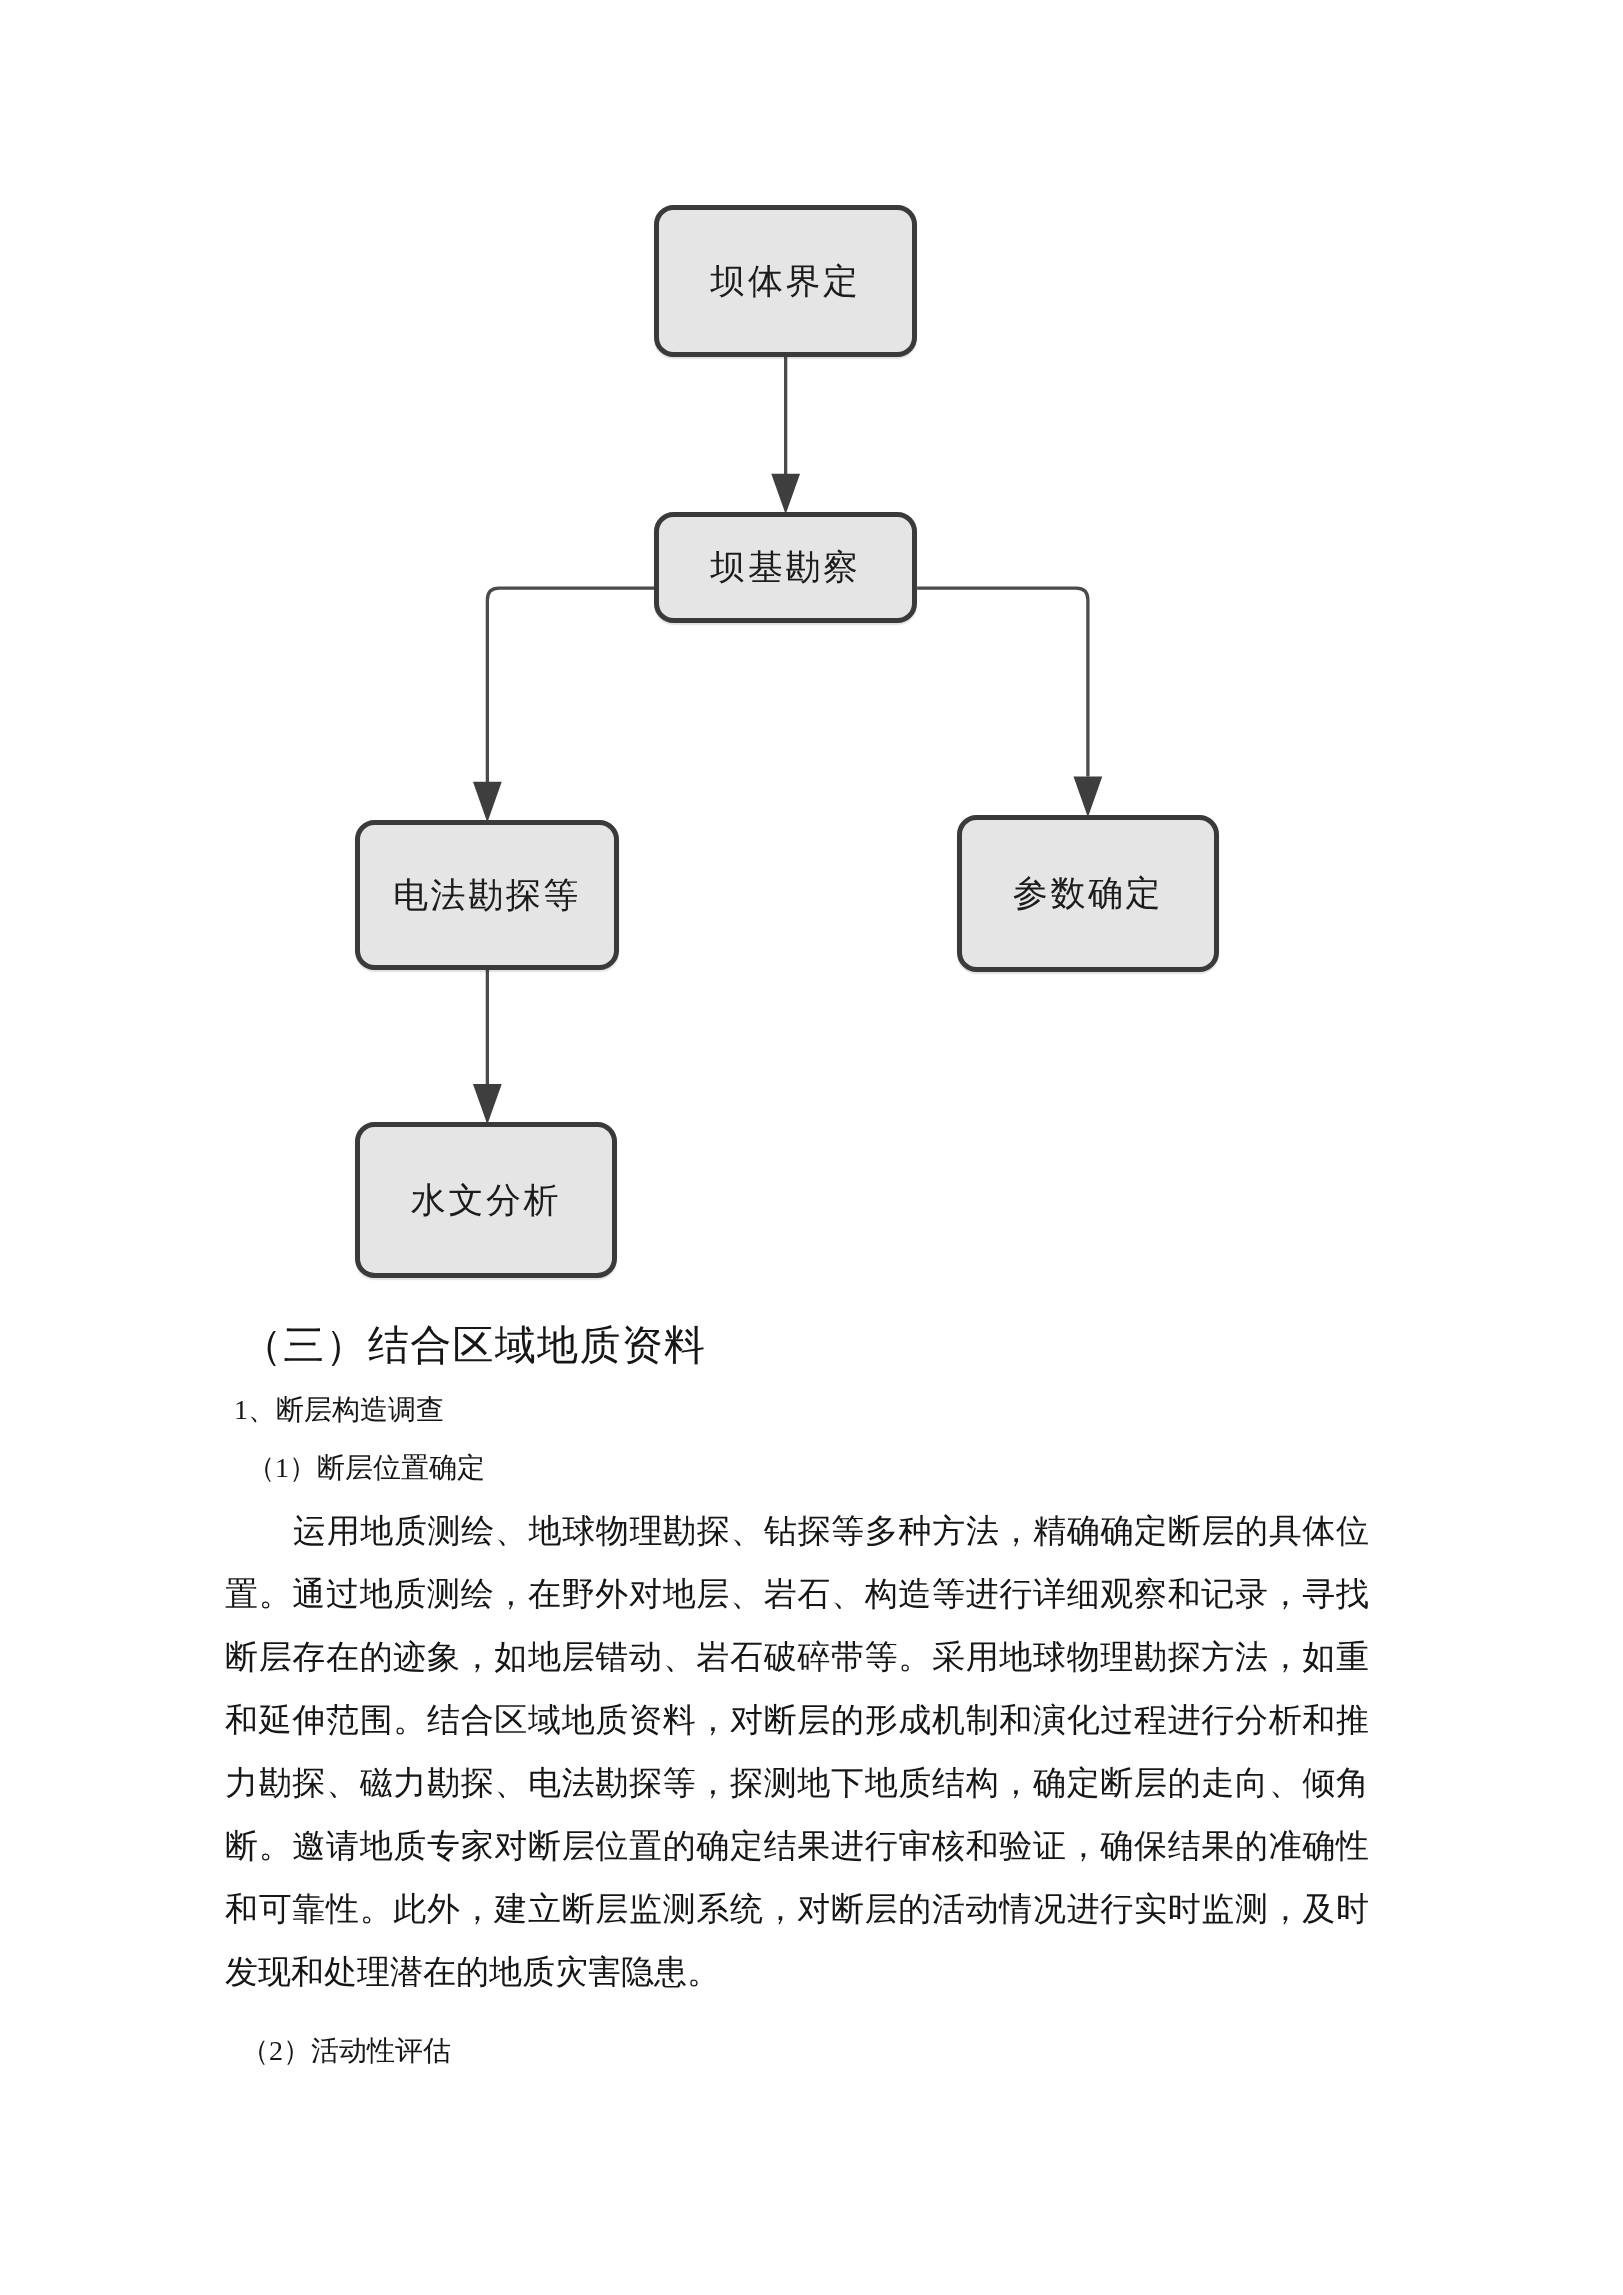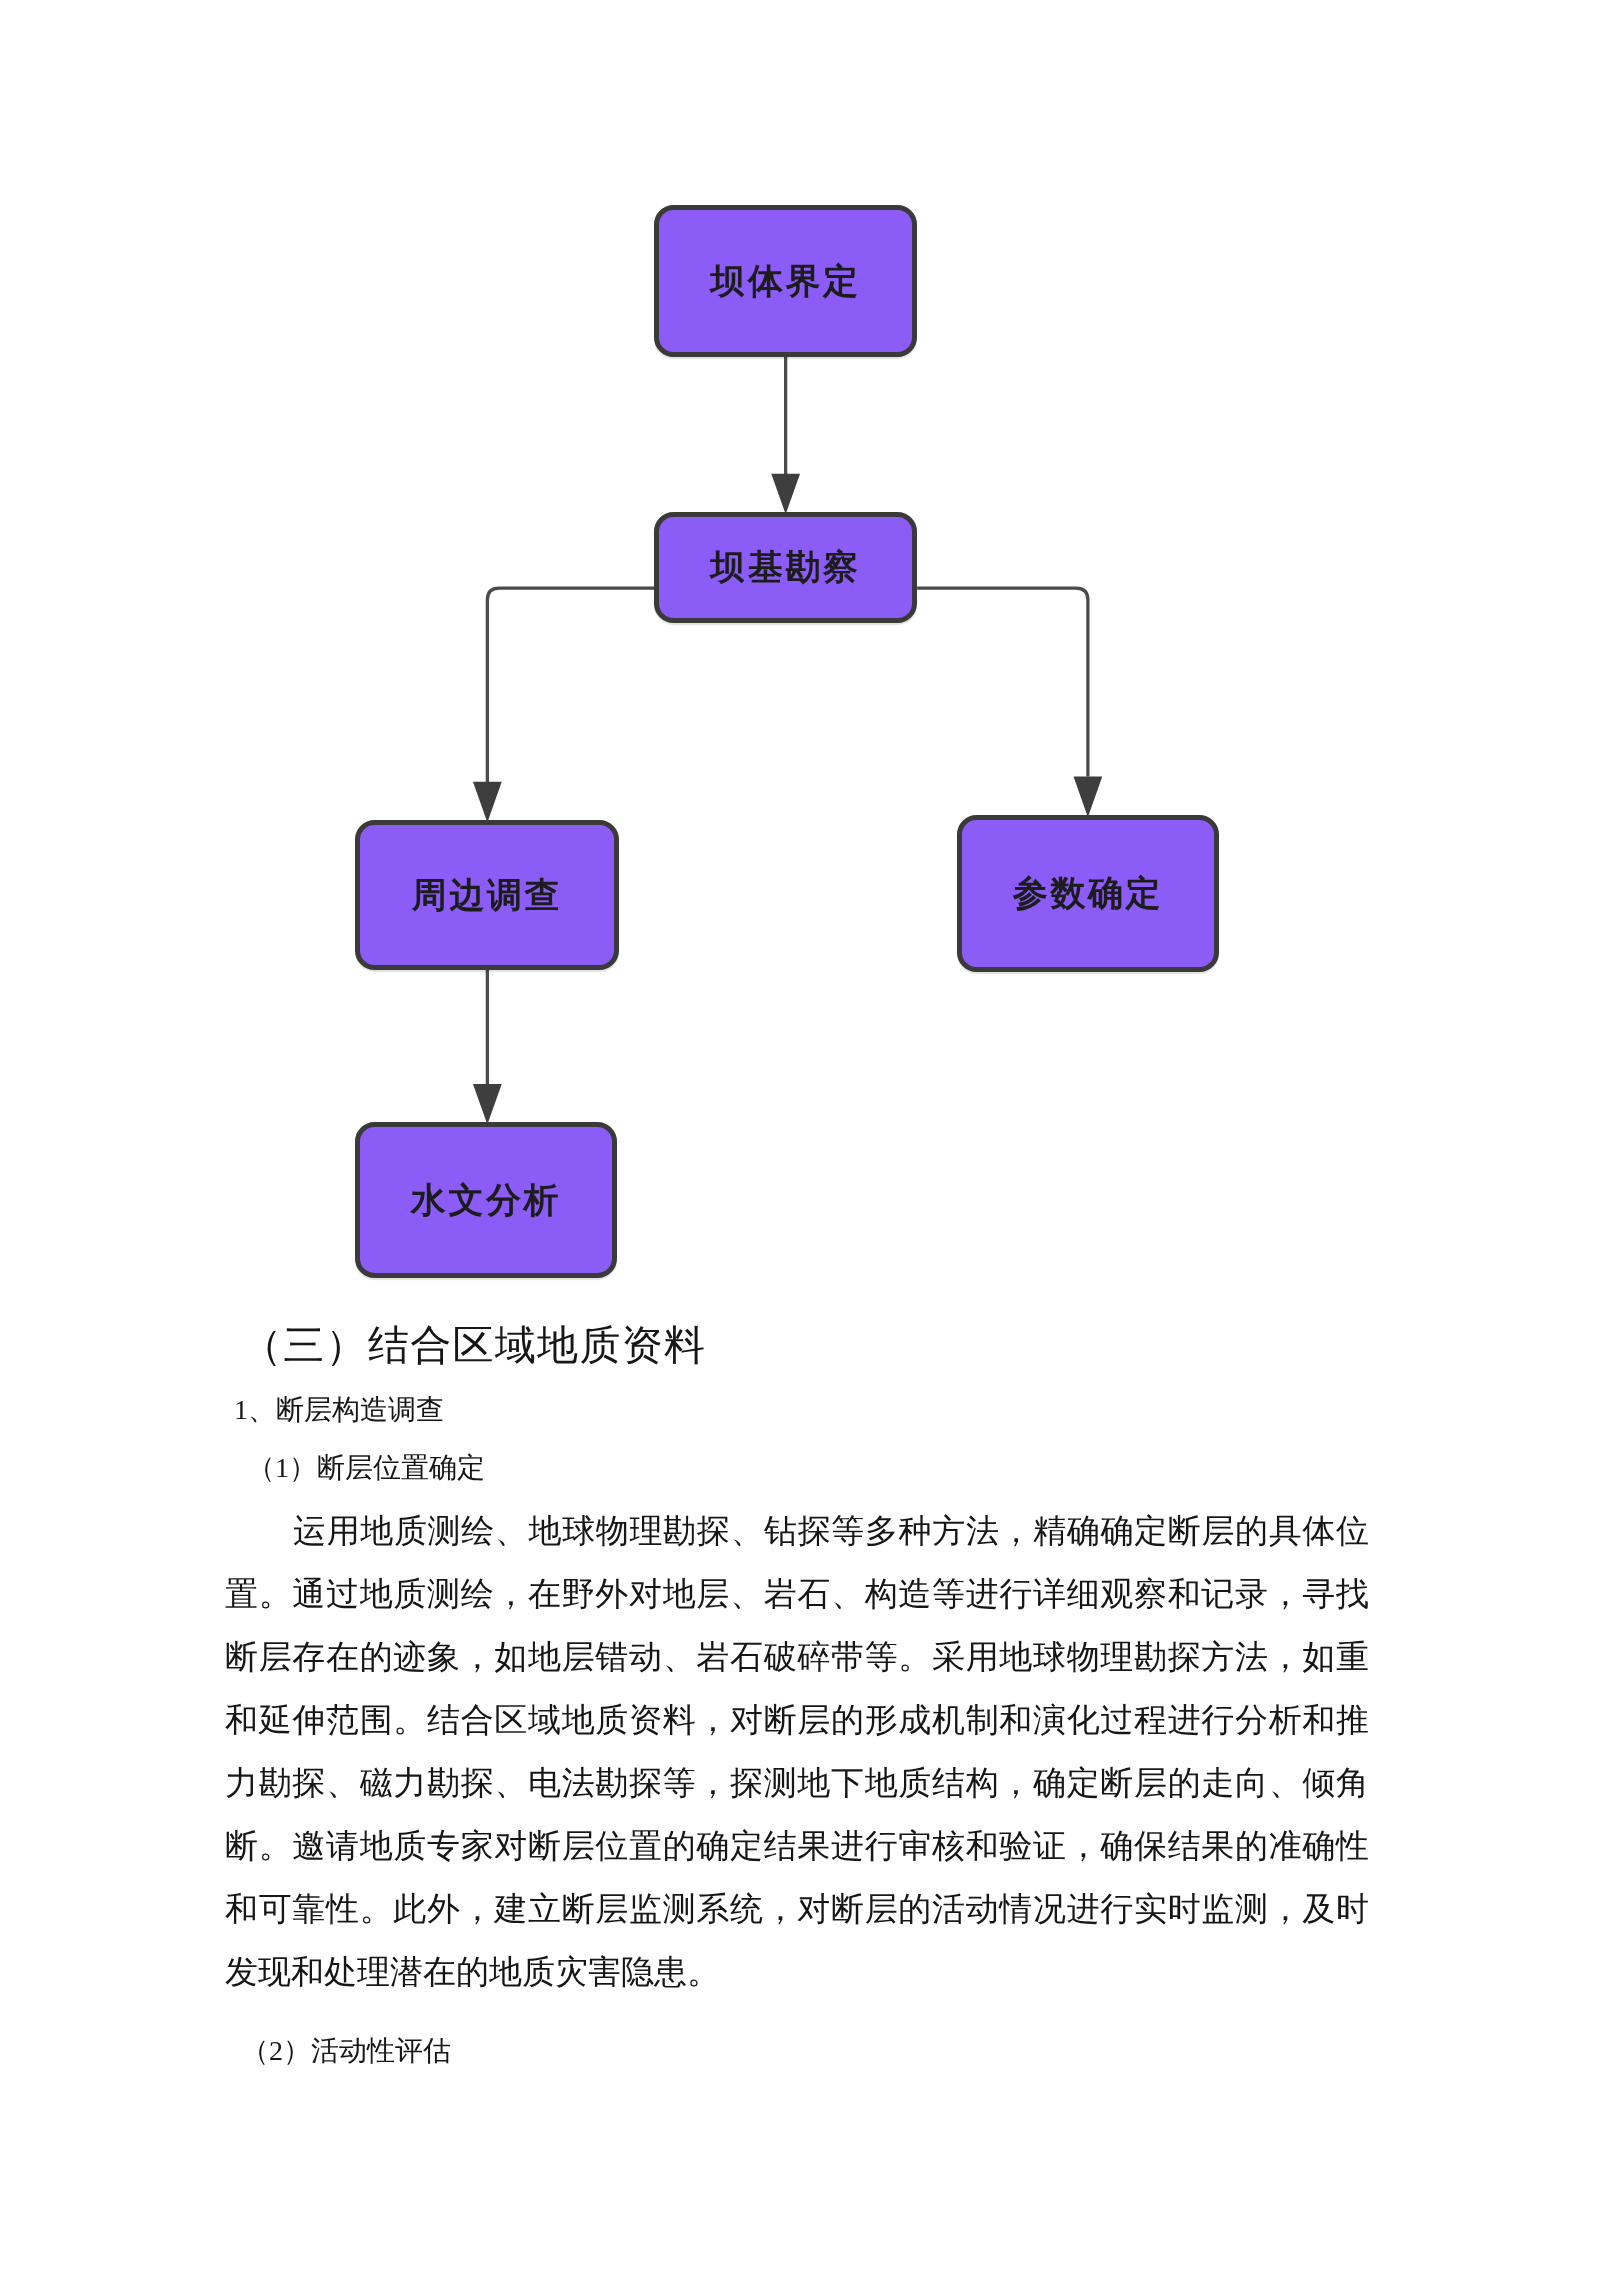--- a/index.html
+++ b/index.html
@@ -26,27 +26,27 @@
   }
   .connectors {
     position: absolute;
     left: 0;
     top: 0;
     pointer-events: none;
   }
   .node {
     position: absolute;
     box-sizing: border-box;
-    background: #8b5cf6;
+    background: #e5e5e5;
     border: 5.9px solid #3a3a3a;
     border-radius: 19.6px;
     display: flex;
     align-items: center;
     justify-content: center;
-    font-weight: 700;
+    font-weight: 400;
     font-size: 35px;
     color: #1c1c1c;
     letter-spacing: 2.6px;
     box-shadow: 0 1.3px 1.3px rgba(0,0,0,0.12);
   }
   .node-1 { left: 654px; top: 205px;  width: 263px; height: 152px; }
   .node-2 { left: 654px; top: 512px;  width: 263px; height: 111px; }
   .node-3 { left: 355px;  top: 820px; width: 264px; height: 150px; }
   .node-4 { left: 957px; top: 815px; width: 262px; height: 157px; }
   .node-5 { left: 355px;  top: 1122px; width: 262px; height: 156px; }
@@ -118,21 +118,21 @@
       </g>
     </svg>
 
     <div class="node node-1">
       <span>坝体界定</span>
     </div>
     <div class="node node-2">
       <span>坝基勘察</span>
     </div>
     <div class="node node-3">
-      <span>周边调查</span>
+      <span>电法勘探等</span>
     </div>
     <div class="node node-4">
       <span>参数确定</span>
     </div>
     <div class="node node-5">
       <span>水文分析</span>
     </div>
 
   </div>
 

